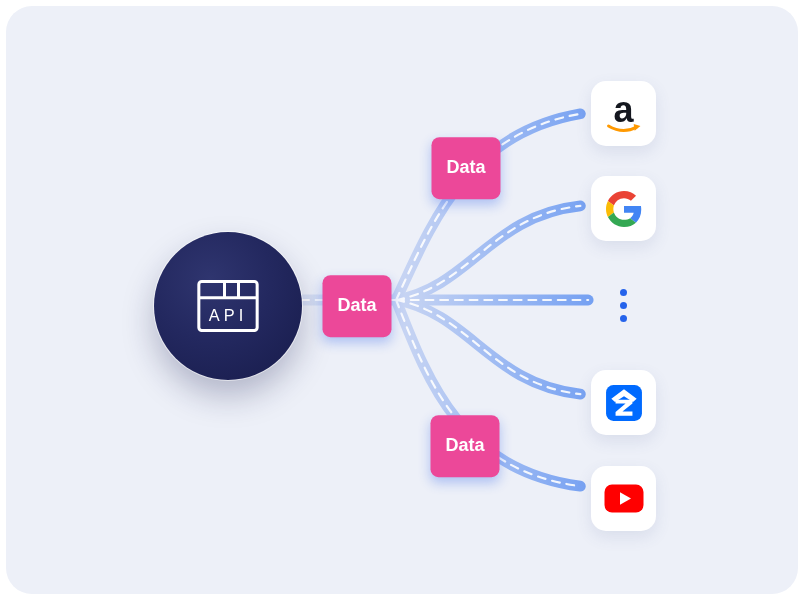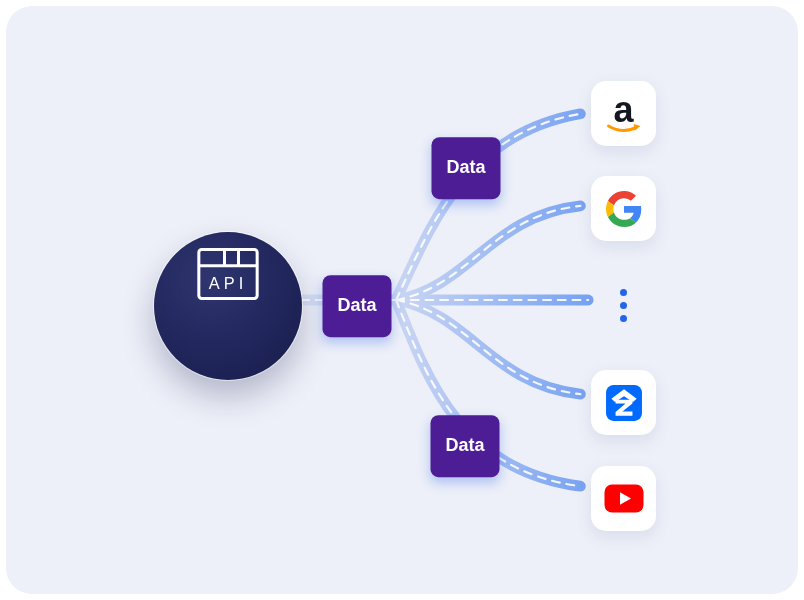--- a/index.html
+++ b/index.html
@@ -3,25 +3,25 @@
 <meta charset="utf-8">
 <style>
   html,body{margin:0;padding:0;background:#ffffff;font-family:"Liberation Sans",sans-serif;}
   .page{position:relative;width:804px;height:600px;background:#ffffff;overflow:hidden;}
   .card{position:absolute;left:6px;top:6px;right:6px;bottom:6px;background:#edf0f8;border-radius:26px;}
   .pipes{position:absolute;left:0;top:0;width:100%;height:100%;}
 
   
   .api-circle{position:absolute;left:148px;top:226px;width:148px;height:148px;border-radius:50%;
     background:radial-gradient(circle at 38% 32%, #2f356f 0%, #23285f 45%, #171b4a 100%);
-    display:flex;justify-content:center;
+    display:flex;align-items:center;justify-content:center;
     box-shadow:0 0 0 1px rgba(255,255,255,.55), 0 16px 32px rgba(26,30,78,.28);}
 
   
-  .badge{position:absolute;transform:translate(-50%,-50%);background:#4c1d95;color:#ffffff;
+  .badge{position:absolute;transform:translate(-50%,-50%);background:#ec4899;color:#ffffff;
     font-size:18px;font-weight:bold;padding:20px 15px;border-radius:8px;line-height:1.2;
     box-shadow:0 5px 12px rgba(34,87,232,.30);}
   .badge-top{left:460px;top:162px;}
   .badge-center{left:351px;top:300px;}
   .badge-bottom{left:459px;top:440px;}
 
   
   .tile{position:absolute;left:585px;width:65px;height:65px;background:#ffffff;border-radius:15px;
     display:flex;align-items:center;justify-content:center;box-shadow:0 6px 16px rgba(70,90,150,.12);}
   .tile-amazon{top:75px;}

